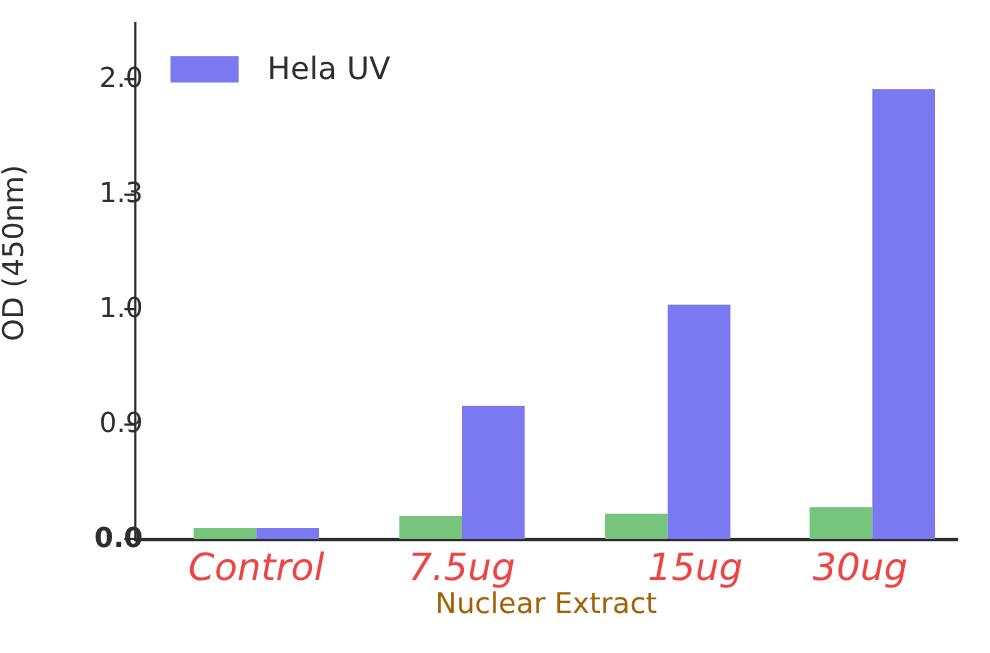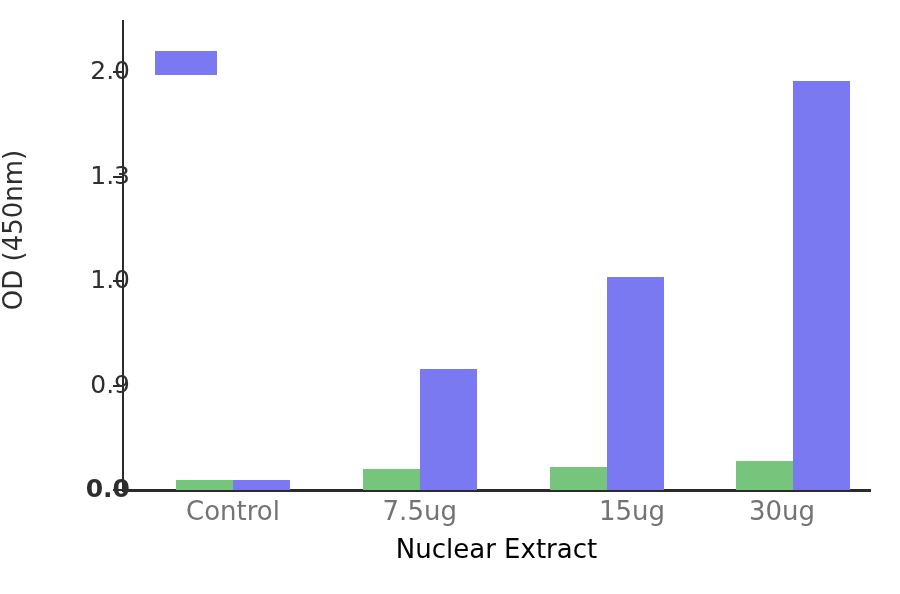--- a/index.html
+++ b/index.html
@@ -69,30 +69,31 @@
     white-space: nowrap;
   }
 
   .xlabel {
     position: absolute;
     left: 122px;
     top: 534px;
     width: 749px;
     text-align: center;
     font-size: 26px;
-    color: #000000;
+    color: #a16207;
   }
 
   .xtick-label {
     position: absolute;
     top: 496px;
     width: 180px;
     text-align: center;
-    font-size: 26px;
-    color: #737373;
+    font-size: 34px;
+    color: #ef4444;
+    font-style: italic;
   }
 
   
   .plot {
     position: absolute;
     left: 0;
     top: 0;
     width: 900px;
     height: 594px;
   }
@@ -164,16 +165,17 @@
       <div class="xtick-label" style="left: 329.75px;">7.5ug</div>
       <div class="xtick-label" style="left: 542px;">15ug</div>
       <div class="xtick-label" style="left: 692px;">30ug</div>
     </div>
 
   <div class="xlabel">Nuclear Extract</div>
 
   <div class="legend" id="legend">
       <div class="legend-row">
         <div class="legend-swatch" style="background: rgb(123, 121, 242);"></div>
+        <div class="legend-text">Hela UV</div>
       </div>
     </div>
 
 </div>
 
 </body></html>

